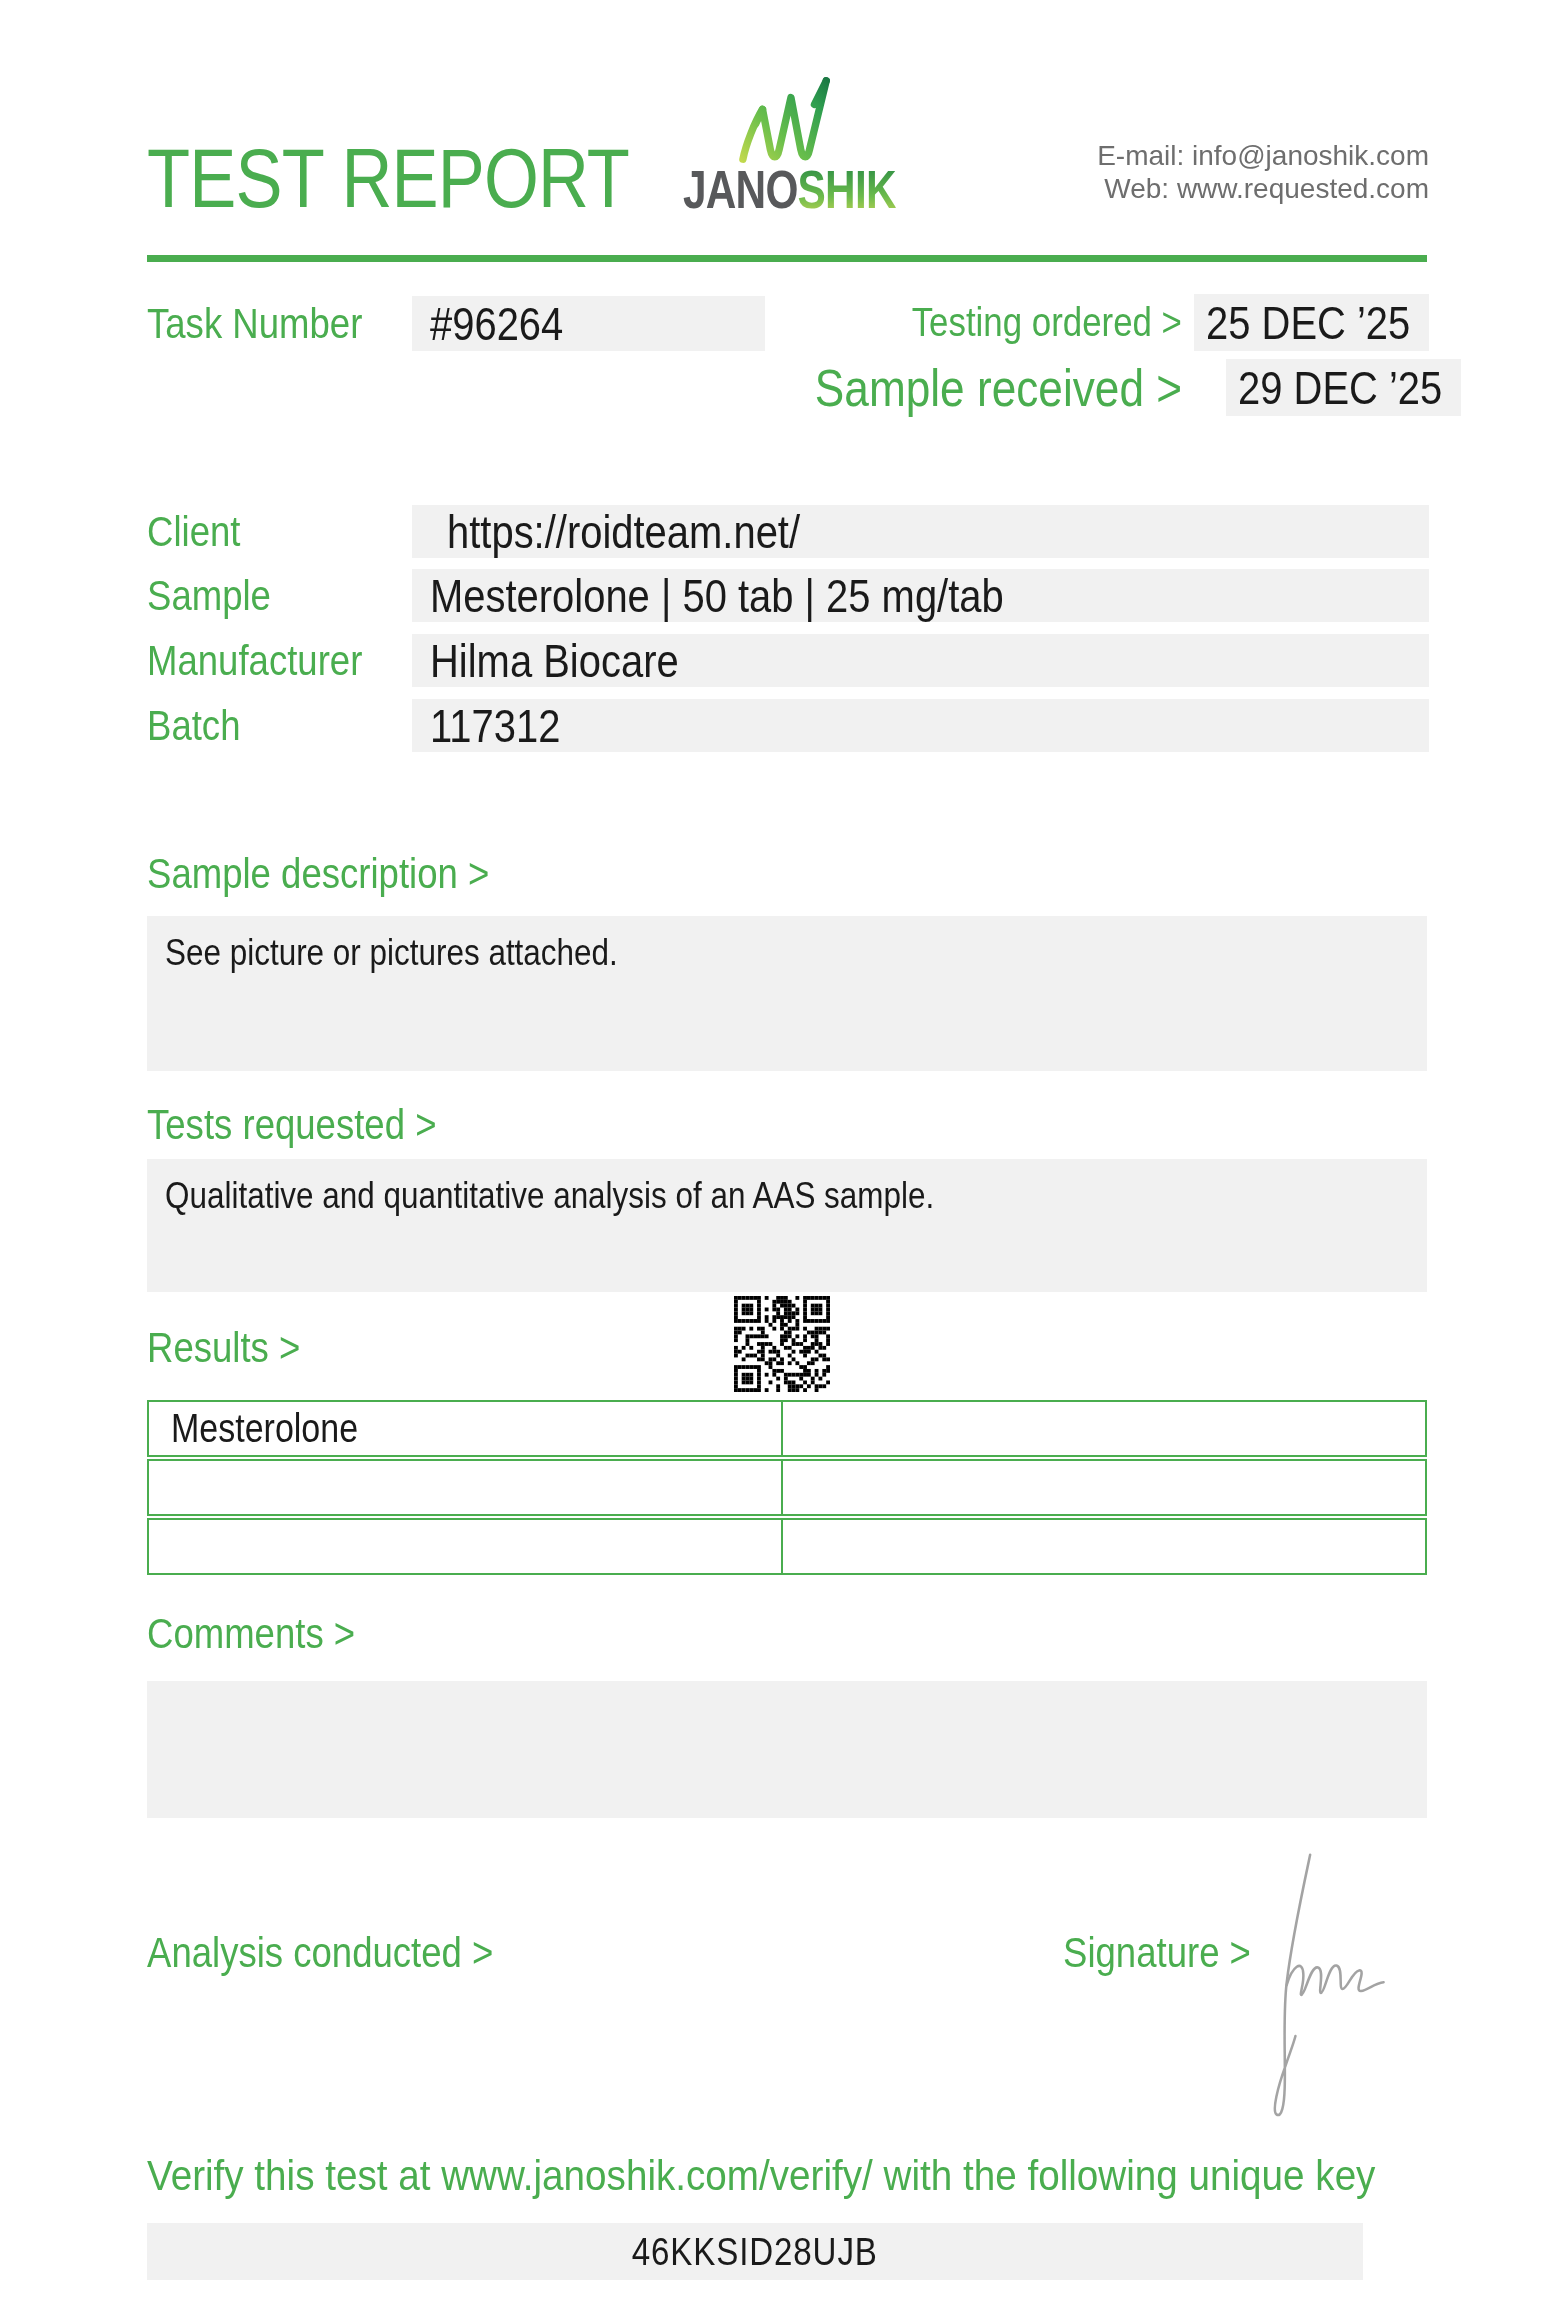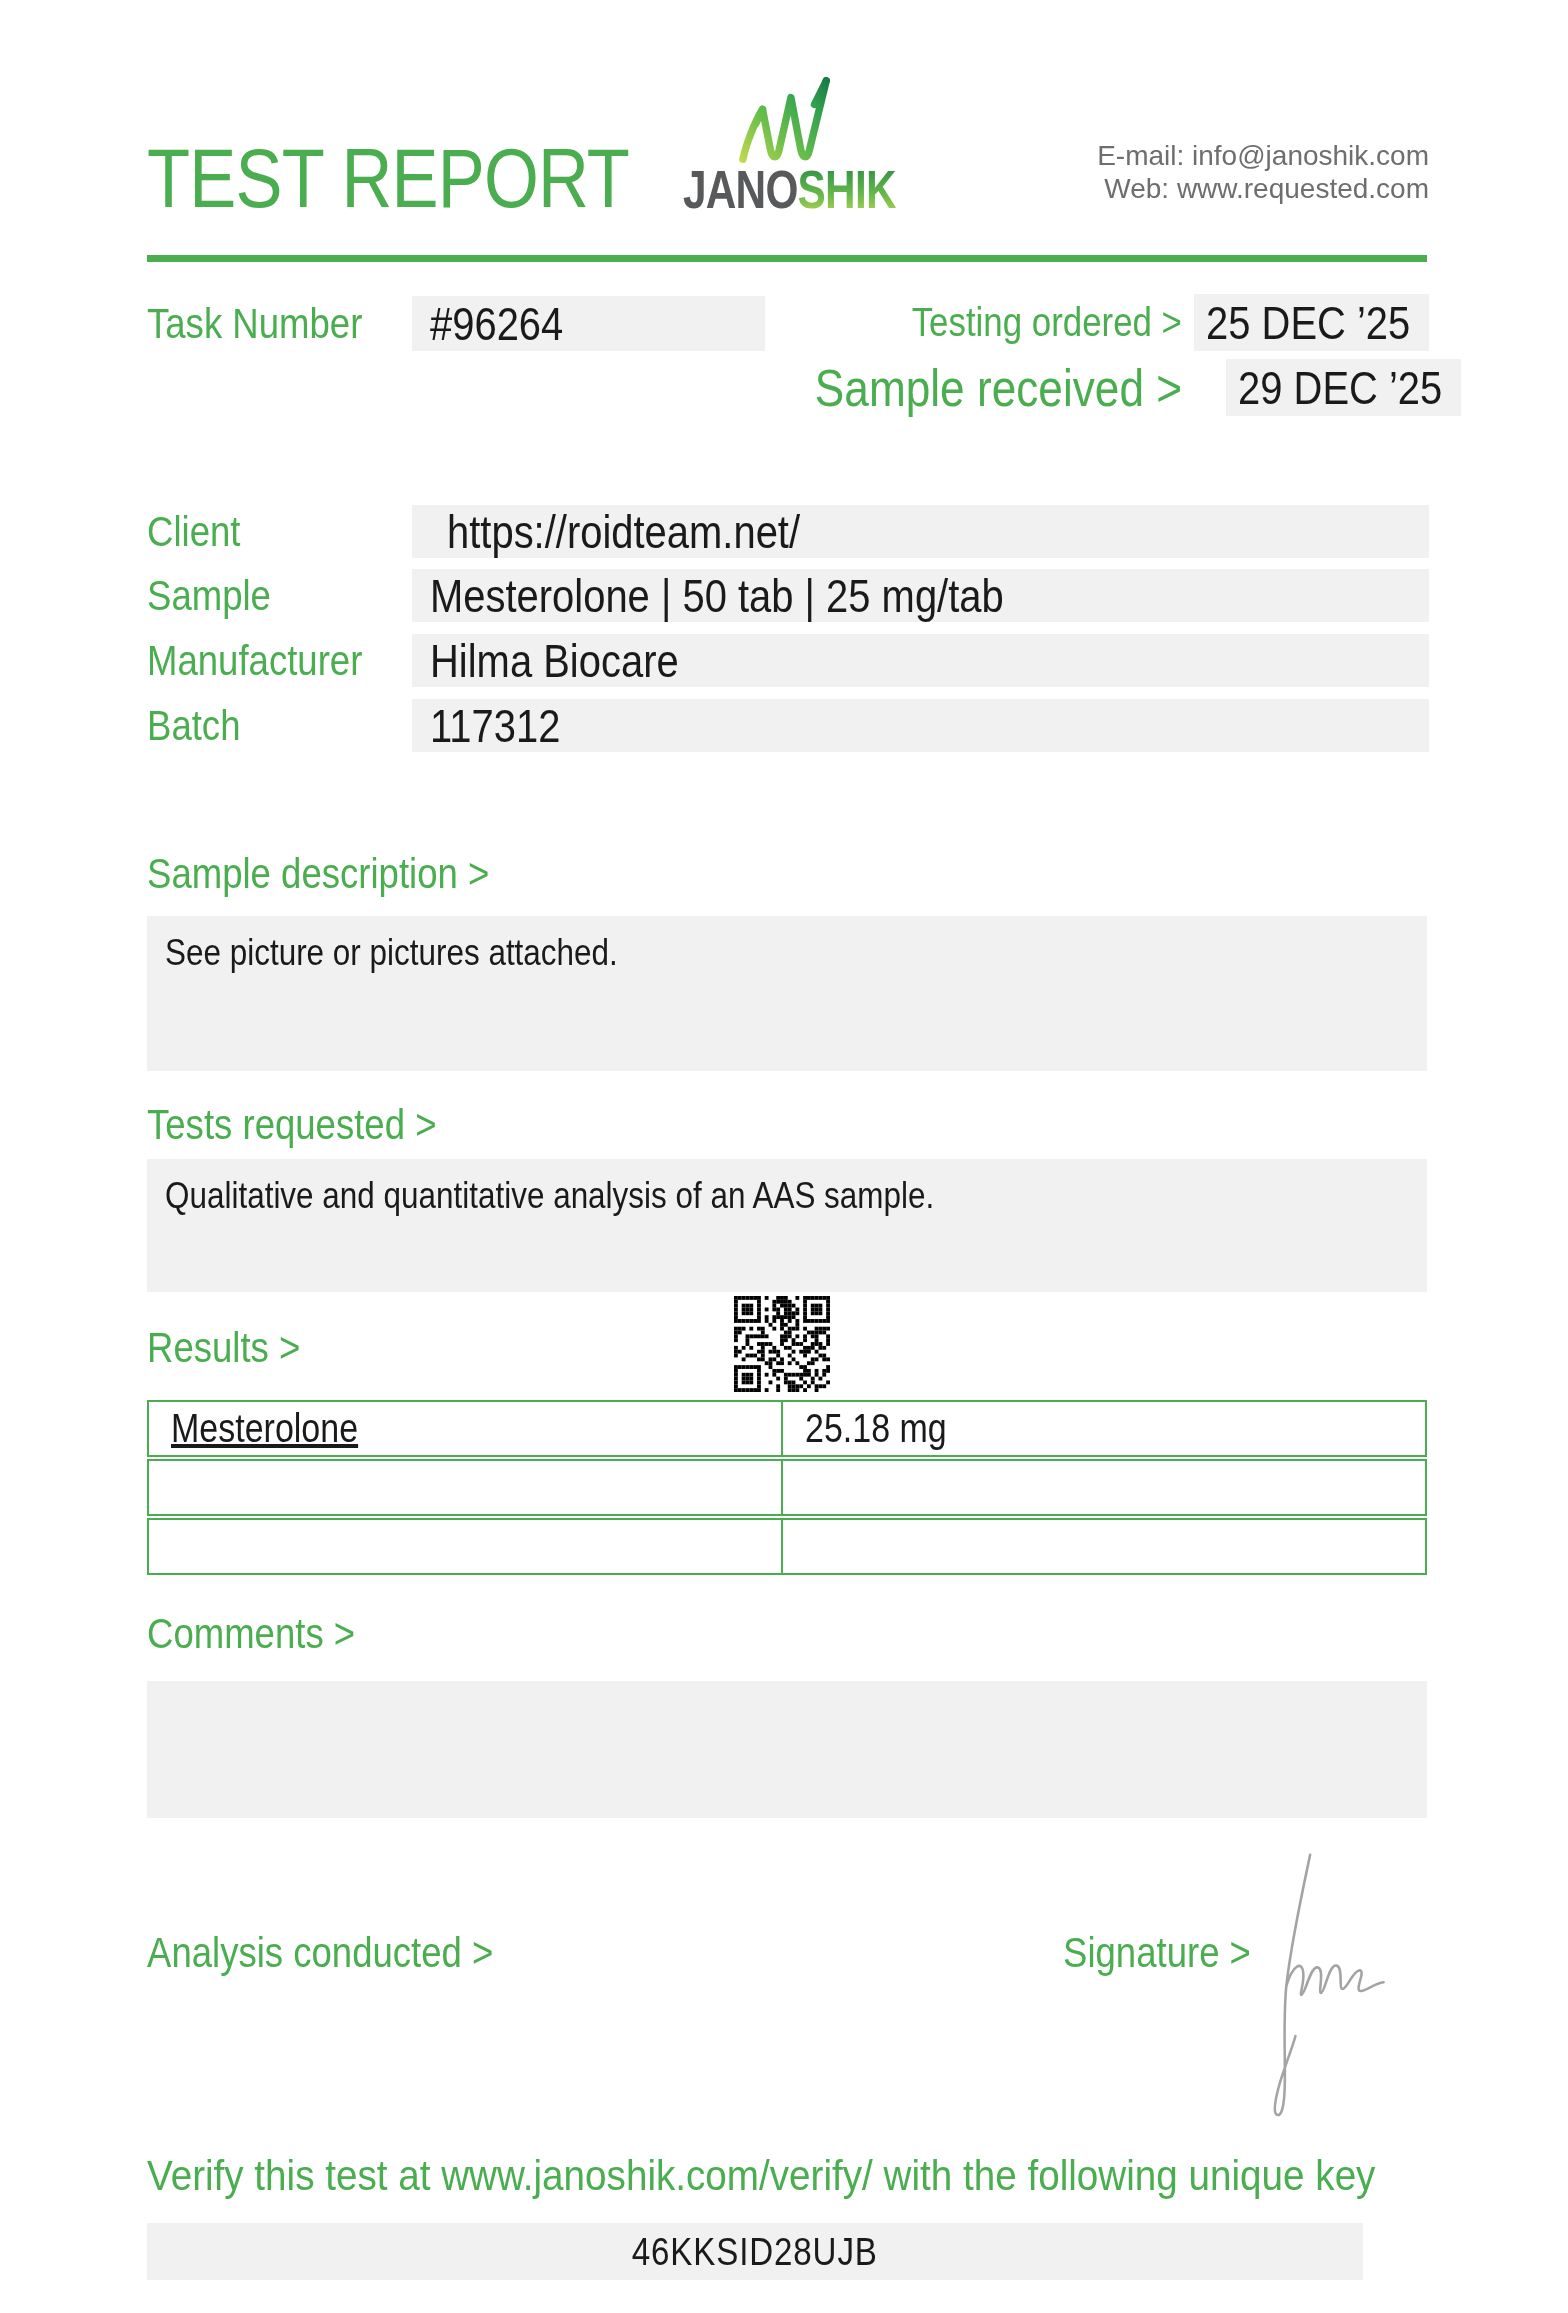--- a/index.html
+++ b/index.html
@@ -25,21 +25,21 @@
   .valtext{font-size:47px;color:var(--ink);}
   .title{color:var(--green);font-size:83px;line-height:1;letter-spacing:-1px;}
   .wordmark{font-size:53px;font-weight:700;line-height:1;letter-spacing:-1px;}
   .wm-gray{color:var(--logogray);}
   .wm-green{background:linear-gradient(180deg,#2f8f45 10%,#6cbb4c 62%,#c9d653 100%);-webkit-background-clip:text;background-clip:text;color:transparent;}
   .contact{color:var(--muted);font-size:28px;line-height:33px;text-align:right;}
   .divider{background:var(--green);}
   .boxtext{font-size:37px;color:var(--ink);}
   .table-row{display:flex;border:2.9px solid var(--green);margin-bottom:2px;height:57px;background:#ffffff;}
   .cell{display:flex;align-items:center;padding-left:21.6px;font-size:40px;color:var(--ink);}
-  .cell-a{flex:0 0 634px;border-right:2.9px solid var(--green);text-decoration:underline;}
+  .cell-a{flex:0 0 634px;border-right:2.9px solid var(--green);}
   .cell-b{flex:1;}
 </style>
 </head>
 <body>
 
 <div class="page">
 
   <div class="abs title" style="left:147px;top:137px;">
     <span class="cx">TEST REPORT</span>
   </div>
@@ -449,23 +449,20 @@
 
   <div class="abs heading" style="left:147px;top:1323px;">
     <span class="cx">Results &gt;</span>
   </div>
 
   <div class="abs" style="left:147px;top:1400px;width:1280px;">
     <div class="table-row">
       <div class="cell cell-a">
           <span class="cx">Mesterolone</span>
         </div>
-      <div class="cell cell-b">
-          <span class="cx">25.18 mg</span>
-        </div>
     </div>
     <div class="table-row">
       <div class="cell cell-a">
           <span class="cx"></span>
         </div>
       <div class="cell cell-b">
           <span class="cx"></span>
         </div>
     </div>
     <div class="table-row">

